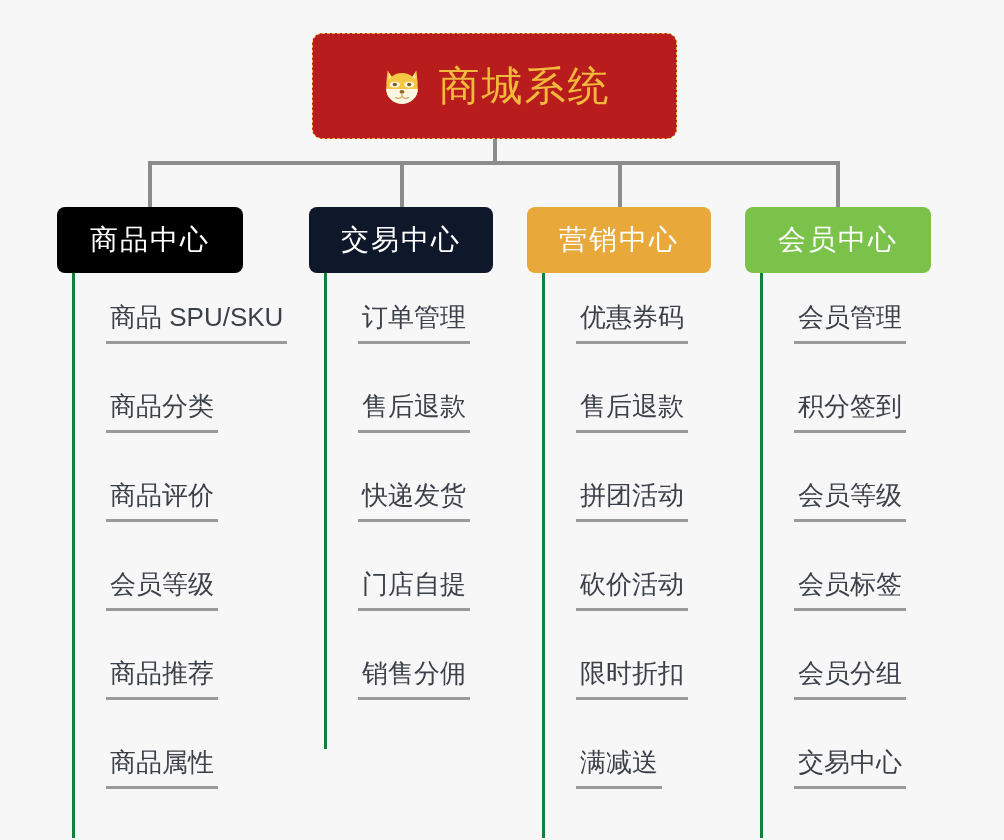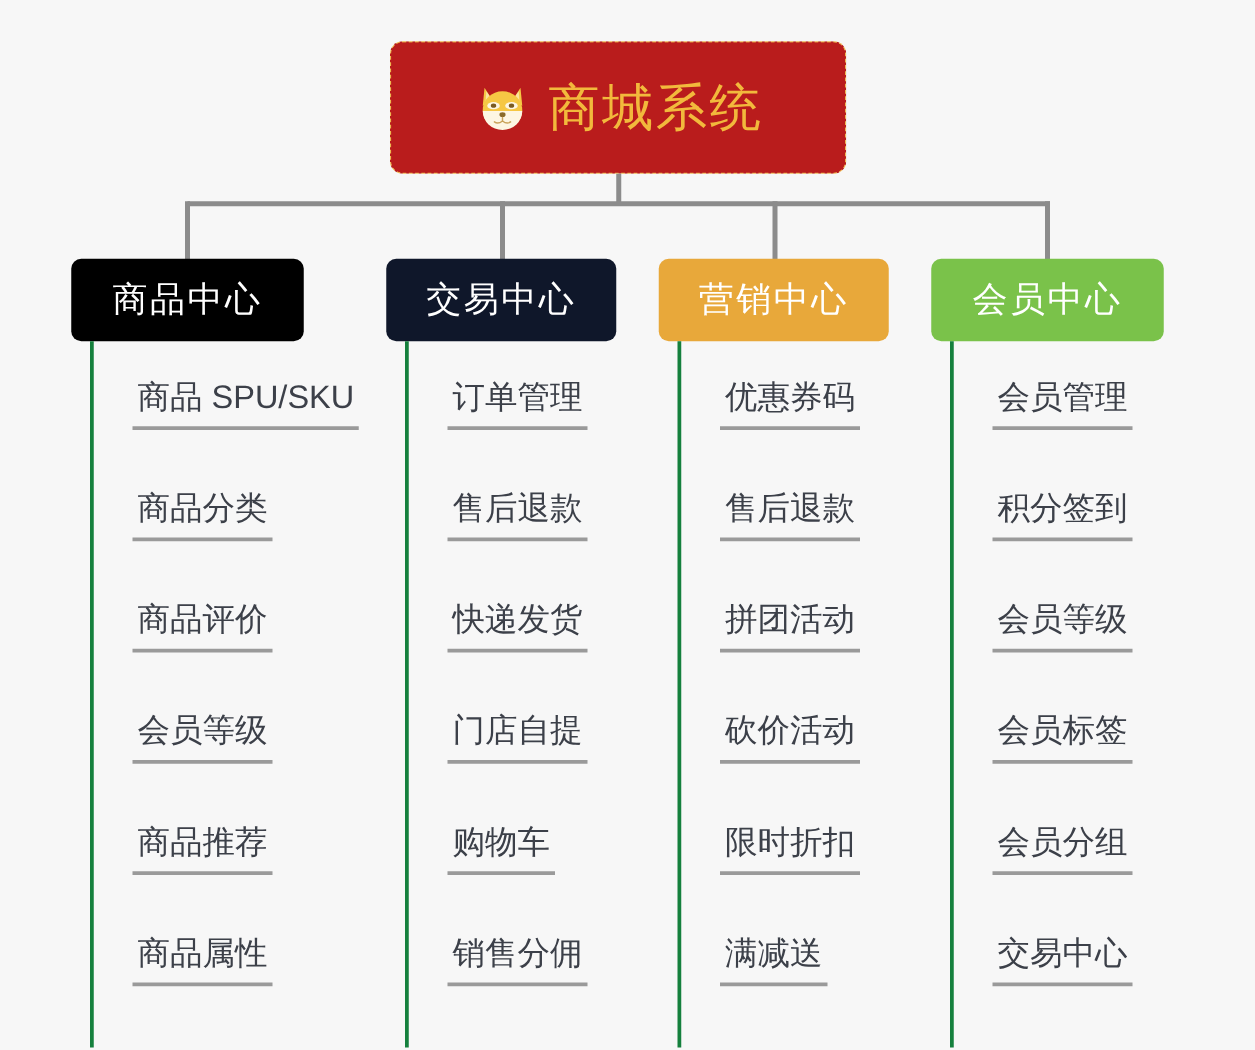--- a/index.html
+++ b/index.html
@@ -168,23 +168,20 @@
       <div class="leaf">
           <span class="leaf-label">售后退款</span>
         </div>
       <div class="leaf">
           <span class="leaf-label">快递发货</span>
         </div>
       <div class="leaf">
           <span class="leaf-label">门店自提</span>
         </div>
       <div class="leaf">
-          <span class="leaf-label">购物车</span>
-        </div>
-      <div class="leaf">
           <span class="leaf-label">销售分佣</span>
         </div>
     </div>
   </div>
 
   <div class="branch" style="left:527px; width:184px;">
     <div class="branch-header" style="background:#e8a83a;">
       <span>营销中心</span>
     </div>
     <div class="branch-body">

